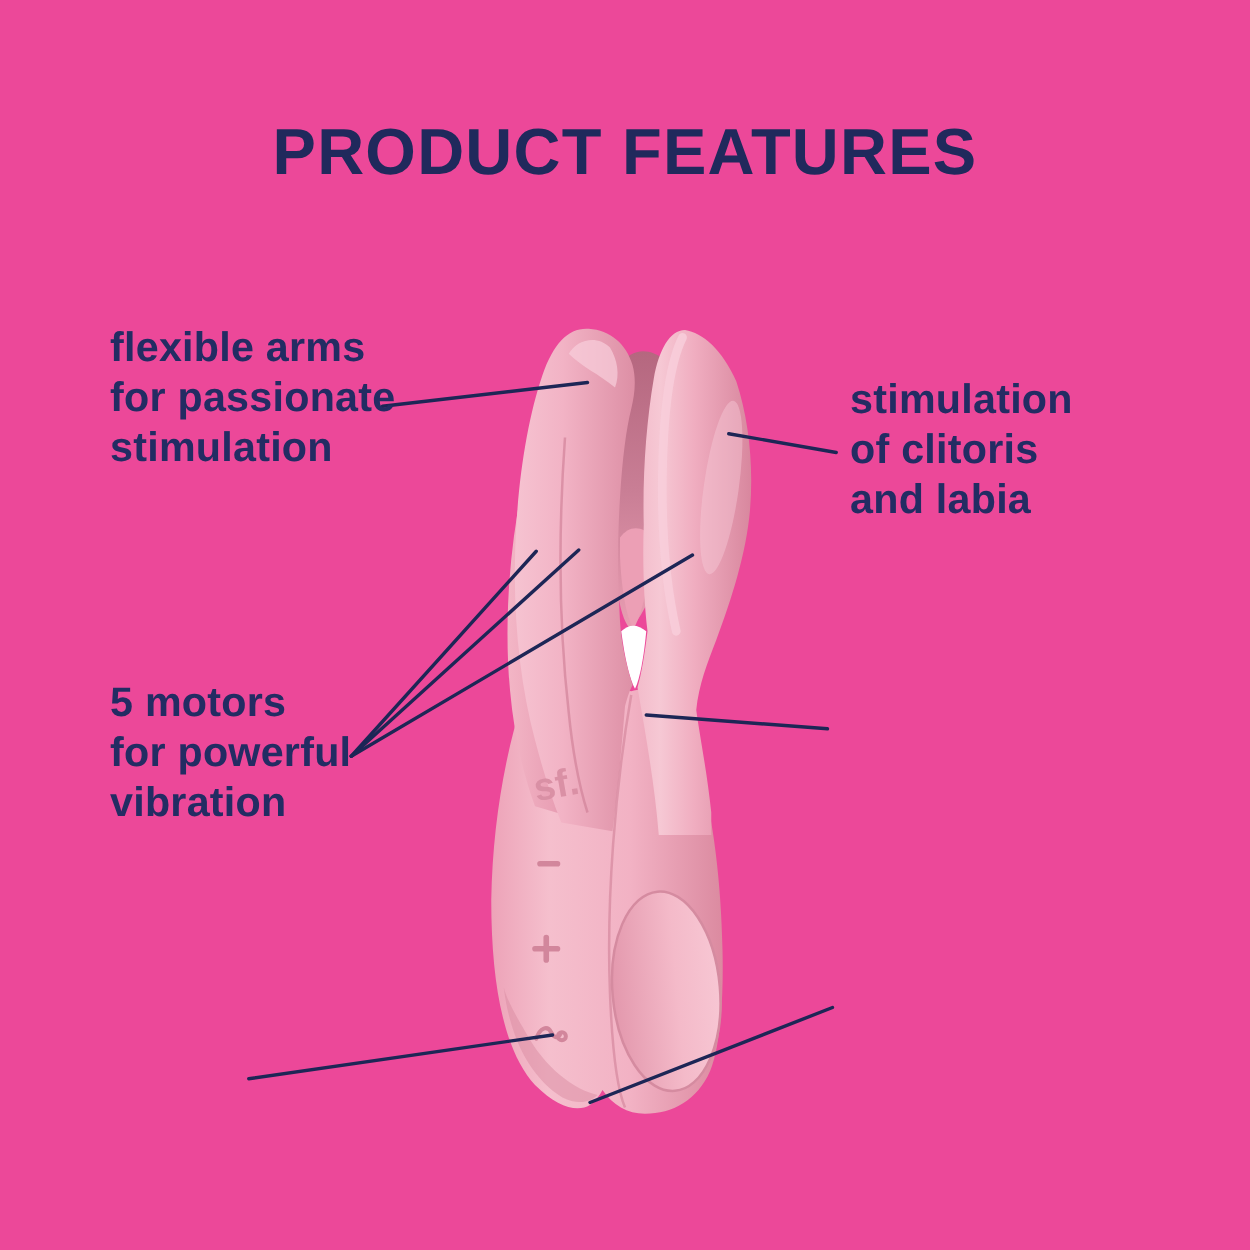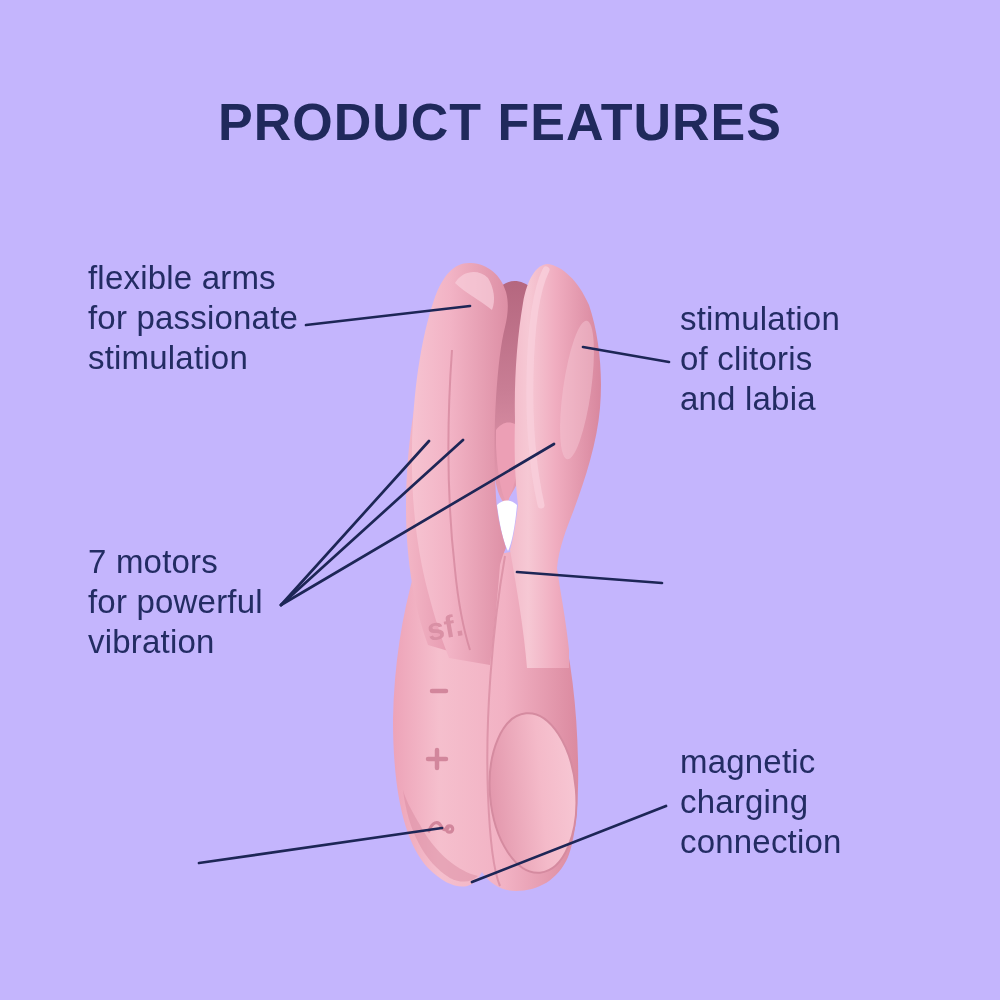--- a/index.html
+++ b/index.html
@@ -1,26 +1,26 @@
 <!DOCTYPE html>
 <html><head>
 <meta charset="utf-8">
 <style>
   html,body{margin:0;padding:0;background:#fff;}
   #canvas{
-    position:relative;width:1000px;height:1000px;background:#c4b5fd;
+    position:relative;width:1000px;height:1000px;background:#ec4899;
     font-family:"Liberation Sans",sans-serif;overflow:hidden;
   }
   .page-title{
     position:absolute;left:0;top:92px;width:1000px;text-align:center;
     font-size:52px;font-weight:700;letter-spacing:1px;color:#20295c;
   }
   .feature-label{
     position:absolute;color:#232c63;font-size:33px;line-height:40px;
-    letter-spacing:.2px;white-space:pre-line;font-weight:400;
+    letter-spacing:.2px;white-space:pre-line;font-weight:700;
   }
   #label-flexible   {left:88px; top:258px;}
   #label-stim       {left:680px;top:299px;}
   #label-motors     {left:88px; top:542px;}
   #label-smooth     {left:680px;top:522px;}
   #label-magnetic   {left:680px;top:742px;}
   #label-control    {left:88px; top:821px;}
   svg{position:absolute;left:0;top:0;}
 </style>
 </head>
@@ -186,20 +186,17 @@
       <path d="M 199 863 L 442 828"></path>
     </g>
   </svg>
 
   <div class="feature-label" id="label-flexible">flexible arms
 for passionate
 stimulation</div>
   <div class="feature-label" id="label-stim">stimulation
 of clitoris
 and labia</div>
-  <div class="feature-label" id="label-motors">7 motors
+  <div class="feature-label" id="label-motors">5 motors
 for powerful
 vibration</div>
-  <div class="feature-label" id="label-magnetic">magnetic
-charging
-connection</div>
 
 </div>
 
 </body></html>

